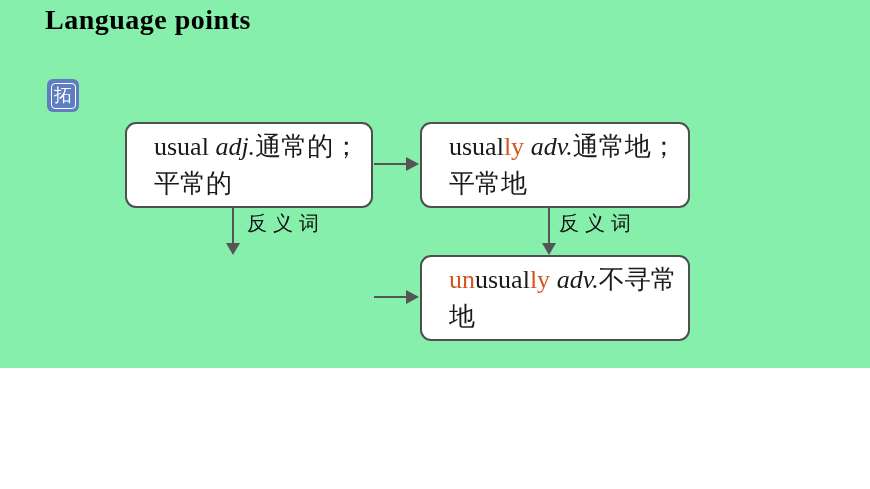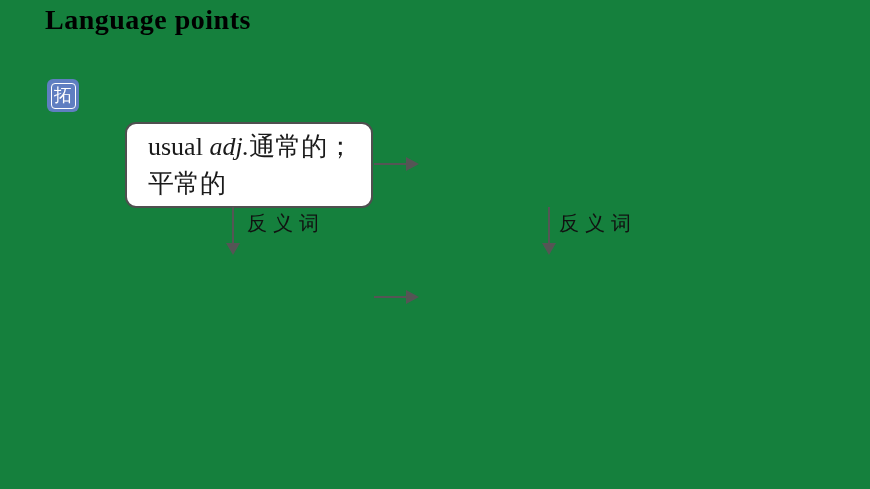--- a/index.html
+++ b/index.html
@@ -1,37 +1,37 @@
 <!DOCTYPE html>
 <html><head>
 <meta charset="utf-8">
 <style>
   html,body{margin:0;padding:0;background:#ffffff;}
   .slide{
-    position:relative;width:870px;height:489px;background:#15803d;
+    position:relative;width:870px;height:368px;background:#86efac;
     font-family:"Liberation Serif","DejaVu Serif",serif;overflow:hidden;
   }
   .page-title{
     position:absolute;left:45px;top:4px;margin:0;
     font-size:28px;font-weight:bold;color:#000000;letter-spacing:0.5px;
   }
   .expand-icon{
     position:absolute;left:47px;top:79px;width:32px;height:33px;
     background:#5f7ec1;border-radius:6px;
     display:flex;align-items:center;justify-content:center;
   }
   .expand-icon-inner{
     width:23px;height:24px;border:1.5px solid #ffffff;border-radius:4px;
     color:#ffffff;font-size:18px;line-height:23px;text-align:center;
     font-family:"Liberation Serif","DejaVu Serif",serif;
   }
   .word-box{
     position:absolute;box-sizing:border-box;height:86px;
     border:2px solid #4f4f4f;border-radius:11px;background:#ffffff;
-    padding:4px 6px 3px 21px;
+    padding:4px 6px 3px 27px;
     font-size:26px;line-height:37px;color:#1a1a1a;
   }
   .box-tl{left:125px;top:122px;width:248px;}
   .box-tr{left:420px;top:122px;width:270px;}
   .box-bl{left:125px;top:255px;width:248px;}
   .box-br{left:420px;top:255px;width:270px;}
   .seg-plain{color:#1a1a1a;}
   .seg-orange{color:#d4551f;}
   .seg-pos{color:#1a1a1a;font-style:italic;}
   .seg-cn{color:#1a1a1a;}
@@ -66,22 +66,28 @@
   <h1 class="page-title">Language points</h1>
 
   <div class="expand-icon">
     <div class="expand-icon-inner">拓</div>
   </div>
 
   <div class="word-box box-tl">
     <span class="seg-plain">usual</span><span class="seg-pos"> adj.</span><span class="seg-cn">通常的；平常的</span>
   </div>
 
+  <div class="word-box box-tr">
+    <span class="seg-plain">usual</span><span class="seg-orange">ly</span><span class="seg-pos"> adv.</span><span class="seg-cn">通常地；平常地</span>
+  </div>
 
 
+  <div class="word-box box-br">
+    <span class="seg-orange">un</span><span class="seg-plain">usual</span><span class="seg-orange">ly</span><span class="seg-pos"> adv.</span><span class="seg-cn">不寻常地</span>
+  </div>
 
   <div class="harrow harrow-top">
     <div class="shaft"></div>
     <div class="head"></div>
   </div>
 
   <div class="harrow harrow-bottom">
     <div class="shaft"></div>
     <div class="head"></div>
   </div>

